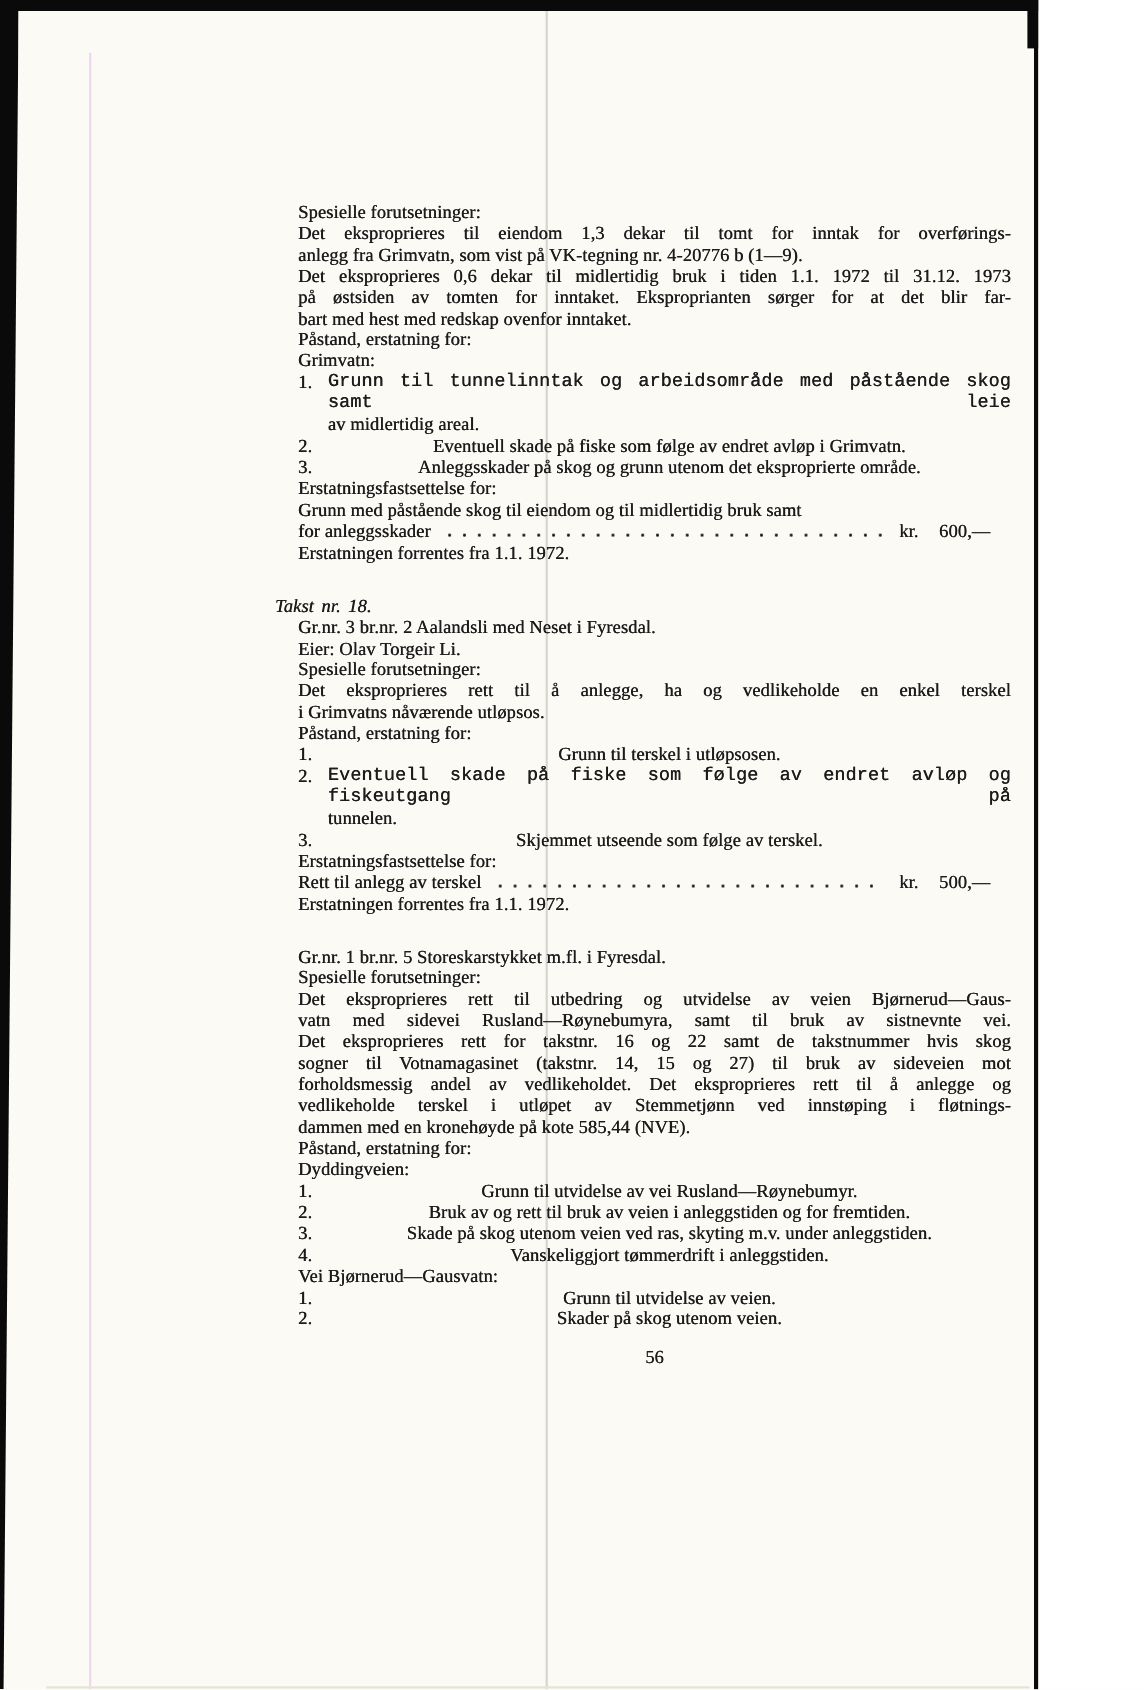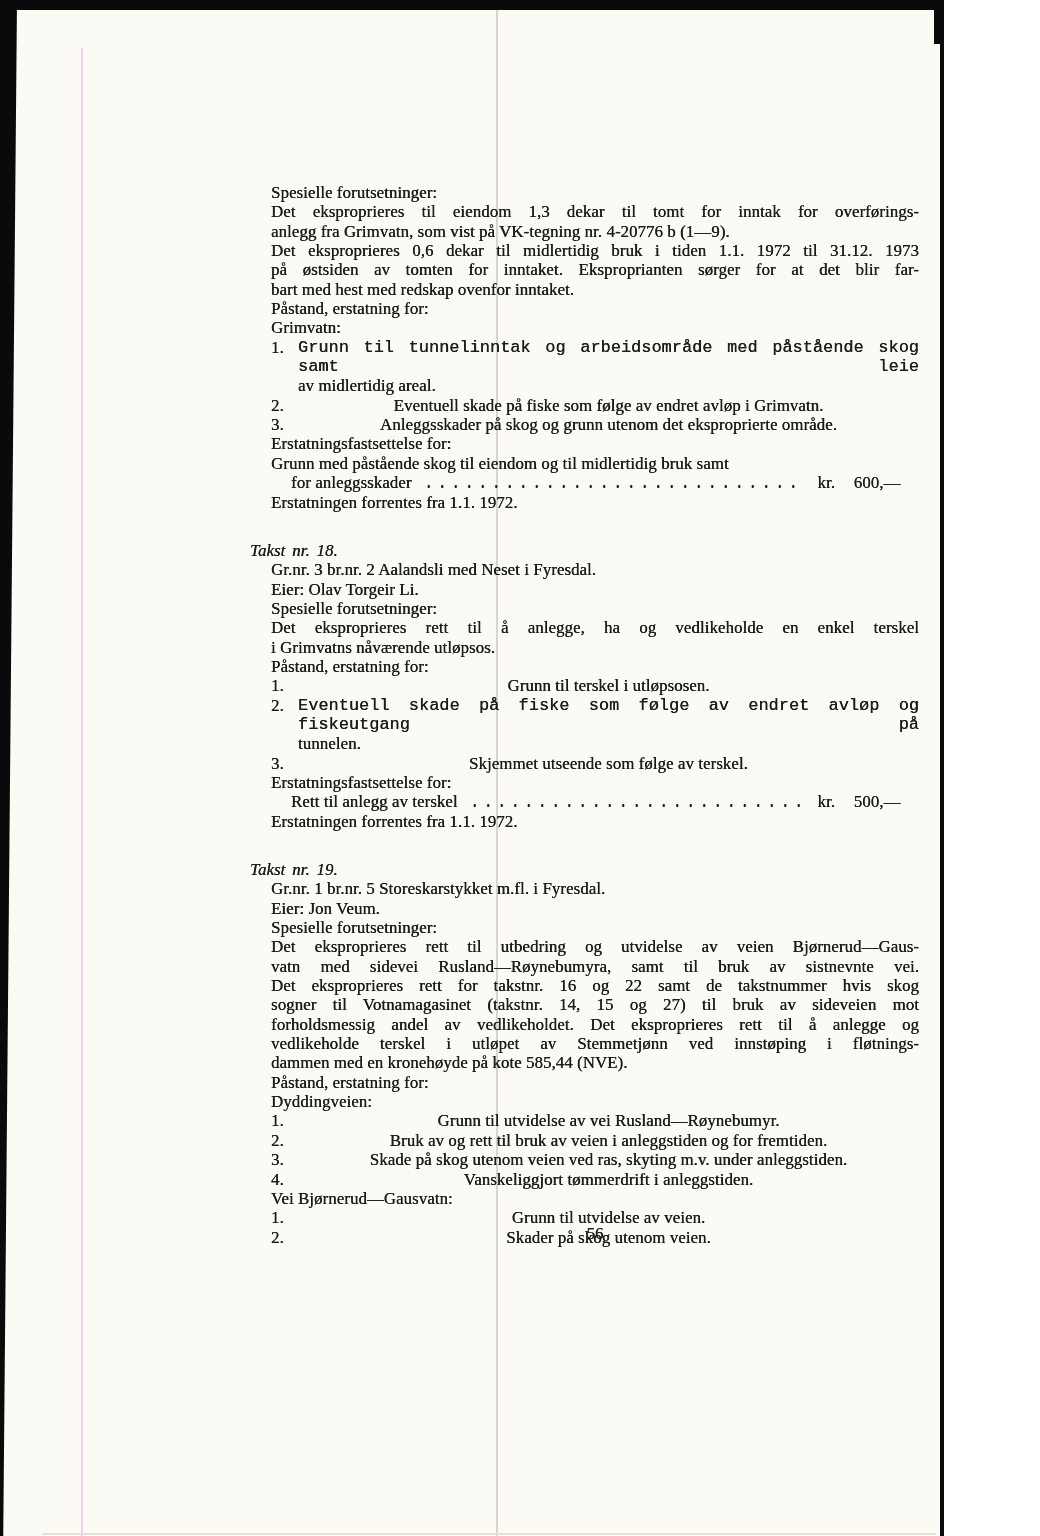--- a/index.html
+++ b/index.html
@@ -29,21 +29,21 @@
   .section{margin-top:29px;}
   .section:first-child{margin-top:0;}
   .heading{font-style:italic;margin-left:-21px;word-spacing:2.5px;}
   .line{min-height:19.35px;}
   .just{text-align:justify;text-align-last:justify;-moz-text-align-last:justify;text-justify:inter-word;}
   .cont{padding-left:27px;}
   .item{display:flex;}
   .num{flex:0 0 27px;}
   .itxt{flex:1 1 auto;text-align:center;}
   .item.ij .itxt{text-align:justify;text-align-last:justify;font-family:Liberation Mono, monospace;-moz-text-align-last:justify;}
-  .krline{display:flex;align-items:baseline;margin-left:20px;}
+  .krline{display:flex;align-items:baseline;}
   .leader{
     flex:1 1 auto;align-self:stretch;margin:0 14px 0 10px;
     background-image:radial-gradient(circle,var(--ink,#1c1c1c) 1.15px,transparent 1.5px);
     background-size:13.5px 19px;background-repeat:repeat-x;background-position:0 4px;
   }
   .cur{flex:0 0 auto;}
   .amount{flex:0 0 84px;text-align:center;}
   .pageno{
     position:absolute;left:271px;width:648px;top:1224px;z-index:3;
     text-align:center;font-size:16.8px;line-height:19.35px;
@@ -119,23 +119,21 @@
         <div class="line plain">Erstatningsfastsettelse for:</div>
         <div class="line krline">
           <span class="krlabel">Rett til anlegg av terskel</span>
           <span class="leader"></span>
           <span class="cur">kr.</span>
           <span class="amount">500,—</span>
         </div>
         <div class="line plain">Erstatningen forrentes fra 1.1. 1972.</div>
       </div>
       <div class="section">
-        <div class="heading">Takst nr. 19.</div>
         <div class="line plain">Gr.nr. 1 br.nr. 5 Storeskarstykket m.fl. i Fyresdal.</div>
-        <div class="line plain">Eier: Jon Veum.</div>
         <div class="line plain">Spesielle forutsetninger:</div>
         <div class="line just">Det eksproprieres rett til utbedring og utvidelse av veien Bjørnerud—Gaus-</div>
         <div class="line just">vatn med sidevei Rusland—Røynebumyra, samt til bruk av sistnevnte vei.</div>
         <div class="line just">Det eksproprieres rett for takstnr. 16 og 22 samt de takstnummer hvis skog</div>
         <div class="line just">sogner til Votnamagasinet (takstnr. 14, 15 og 27) til bruk av sideveien mot</div>
         <div class="line just">forholdsmessig andel av vedlikeholdet. Det eksproprieres rett til å anlegge og</div>
         <div class="line just">vedlikeholde terskel i utløpet av Stemmetjønn ved innstøping i fløtnings-</div>
         <div class="line plain">dammen med en kronehøyde på kote 585,44 (NVE).</div>
         <div class="line plain">Påstand, erstatning for:</div>
         <div class="line plain">Dyddingveien:</div>

